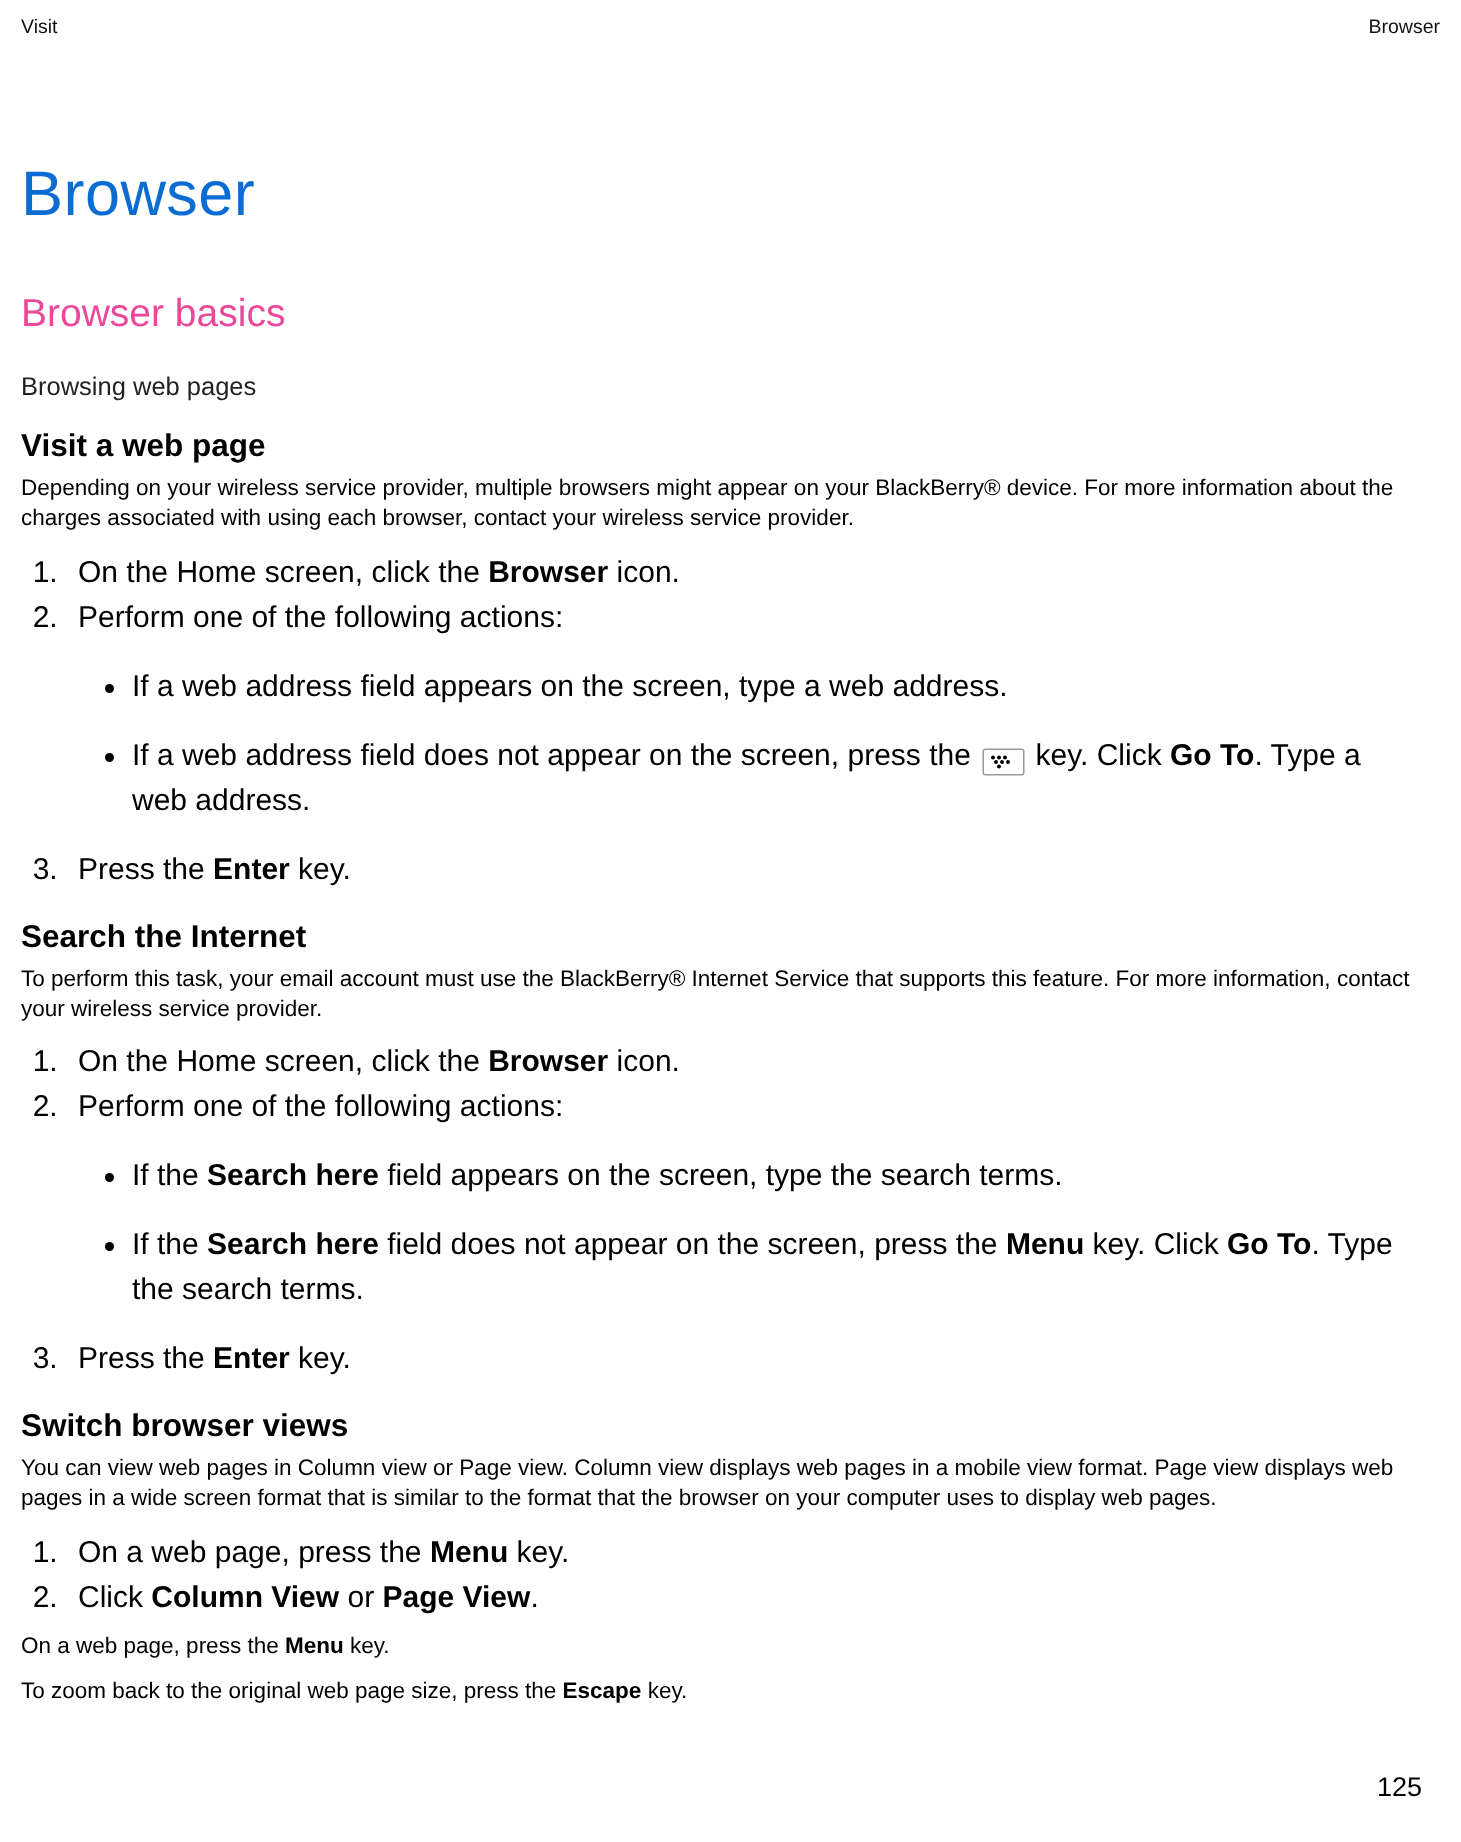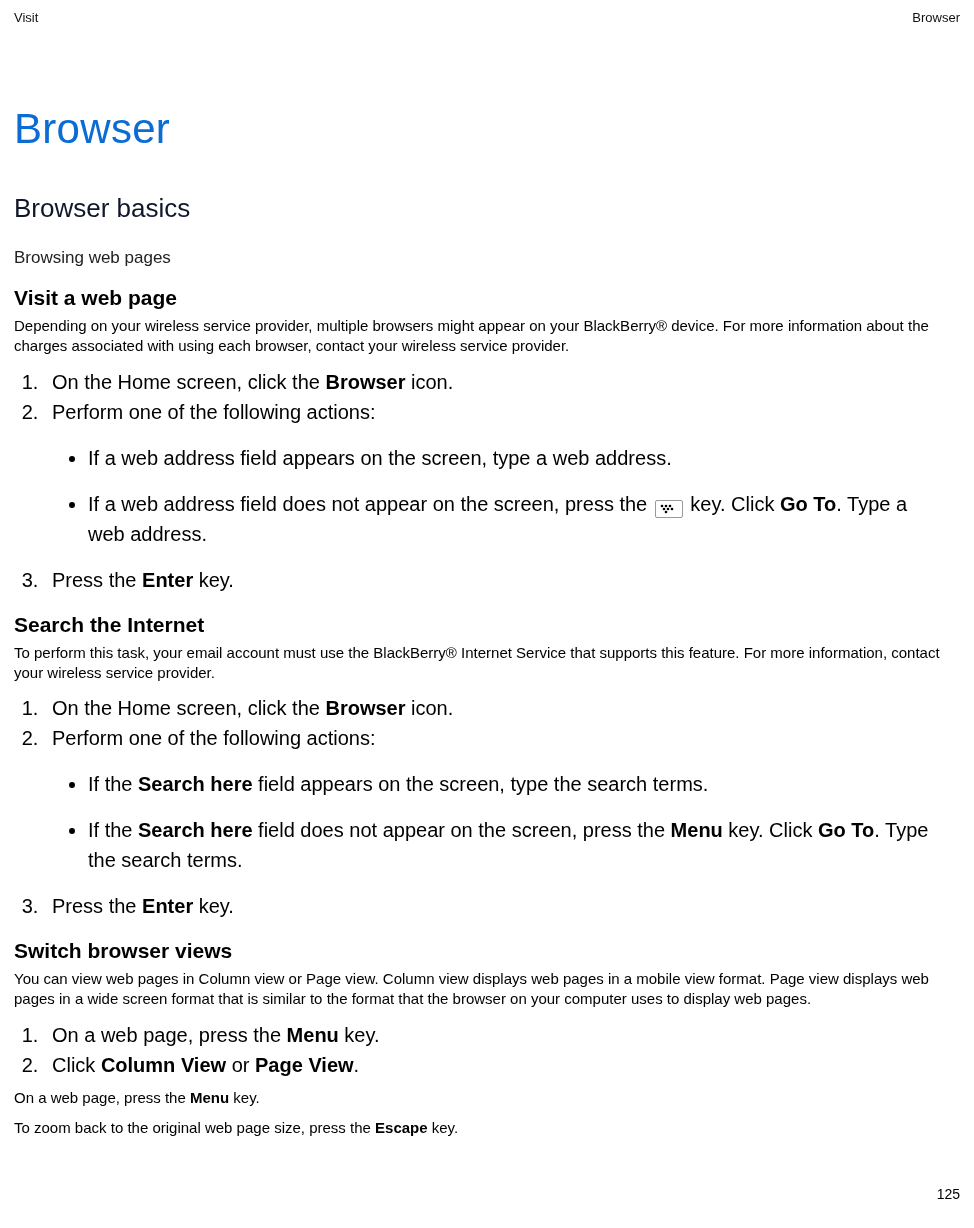--- a/index.html
+++ b/index.html
@@ -22,21 +22,21 @@
     margin-bottom: 80px;
   }
   h1.title {
     color: #0b6dd3;
     font-size: 42px;
     font-weight: 400;
     margin: 0 0 40px 0;
     letter-spacing: 0.3px;
   }
   h2.section {
-    color: #0f172a;
+    color: #ec4899;
     font-size: 26px;
     font-weight: 400;
     margin: 26px 0 24px 0;
   }
   h3.subsection {
     color: #222;
     font-size: 17px;
     font-weight: 400;
     margin: 18px 0 16px 0;
   }
@@ -83,23 +83,23 @@
   .key-icon svg {
     display: block;
   }
   b { font-weight: 700; }
   .footer {
     position: relative;
     margin-top: 40px;
   }
   .page-number {
     position: absolute;
-    right: 0;
+    right: 12px;
     bottom: -24px;
-    font-size: 14px;
+    font-size: 18px;
   }
 </style>
 </head>
 <body>
 
 <div class="page">
   <div class="header">
     <span>Visit</span>
     <span>Browser</span>
   </div>

